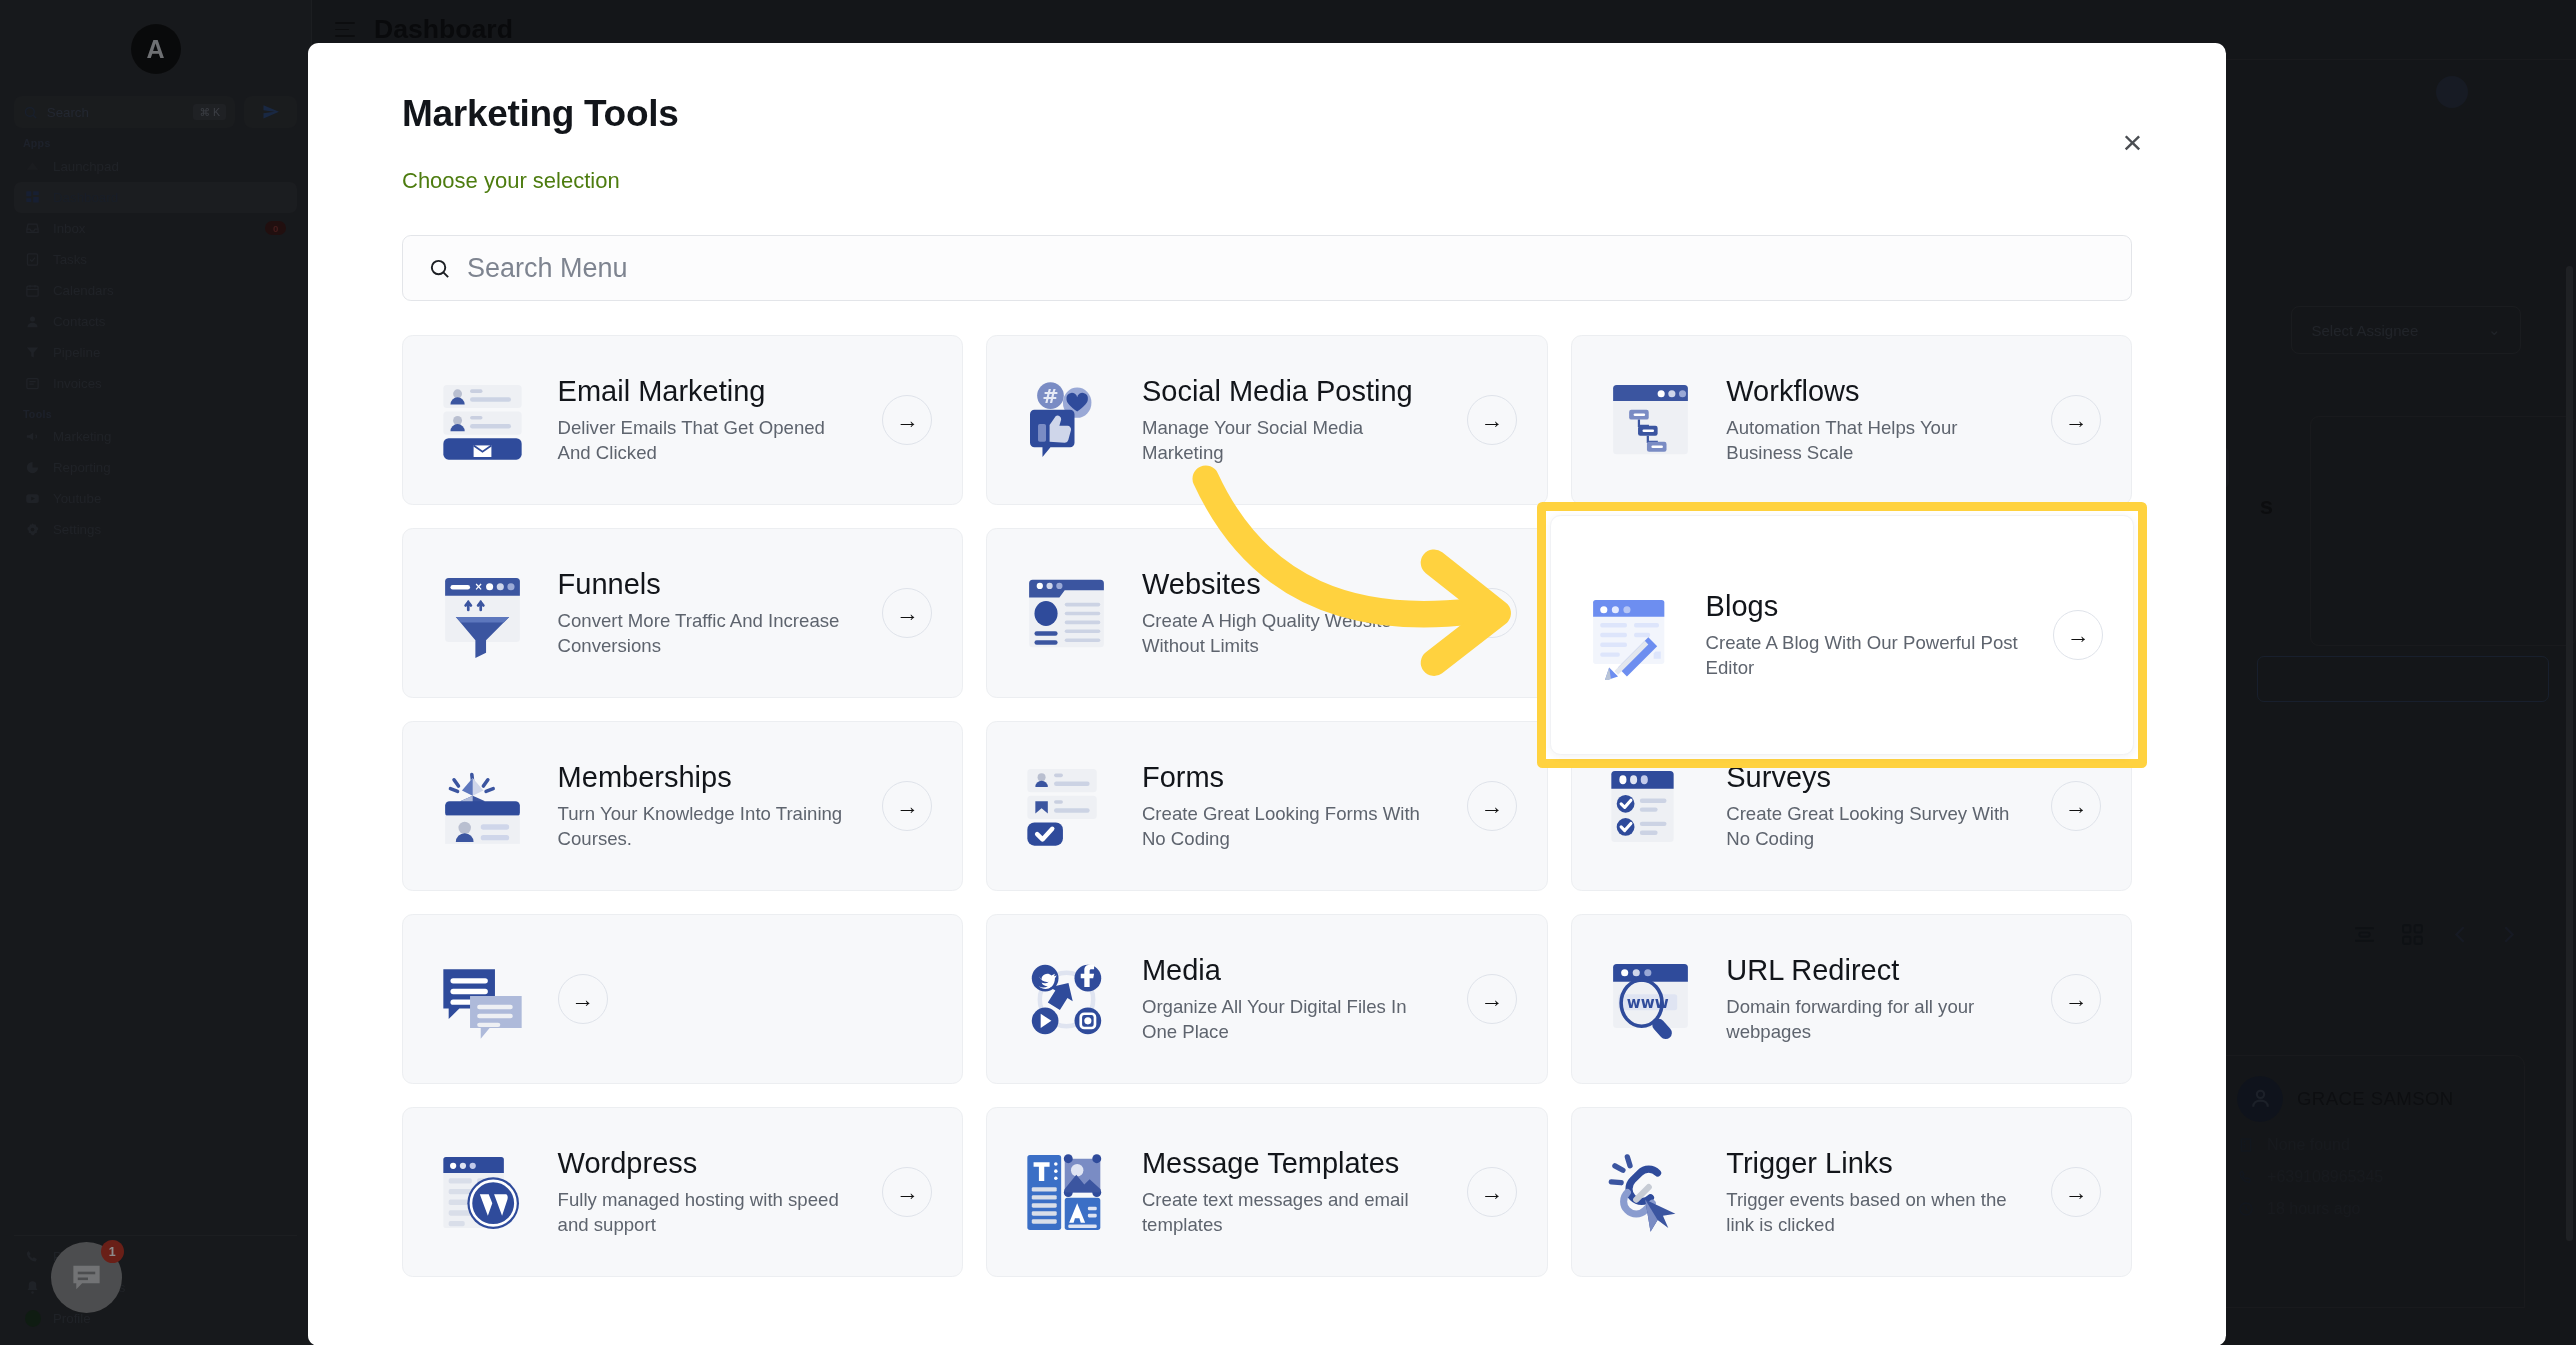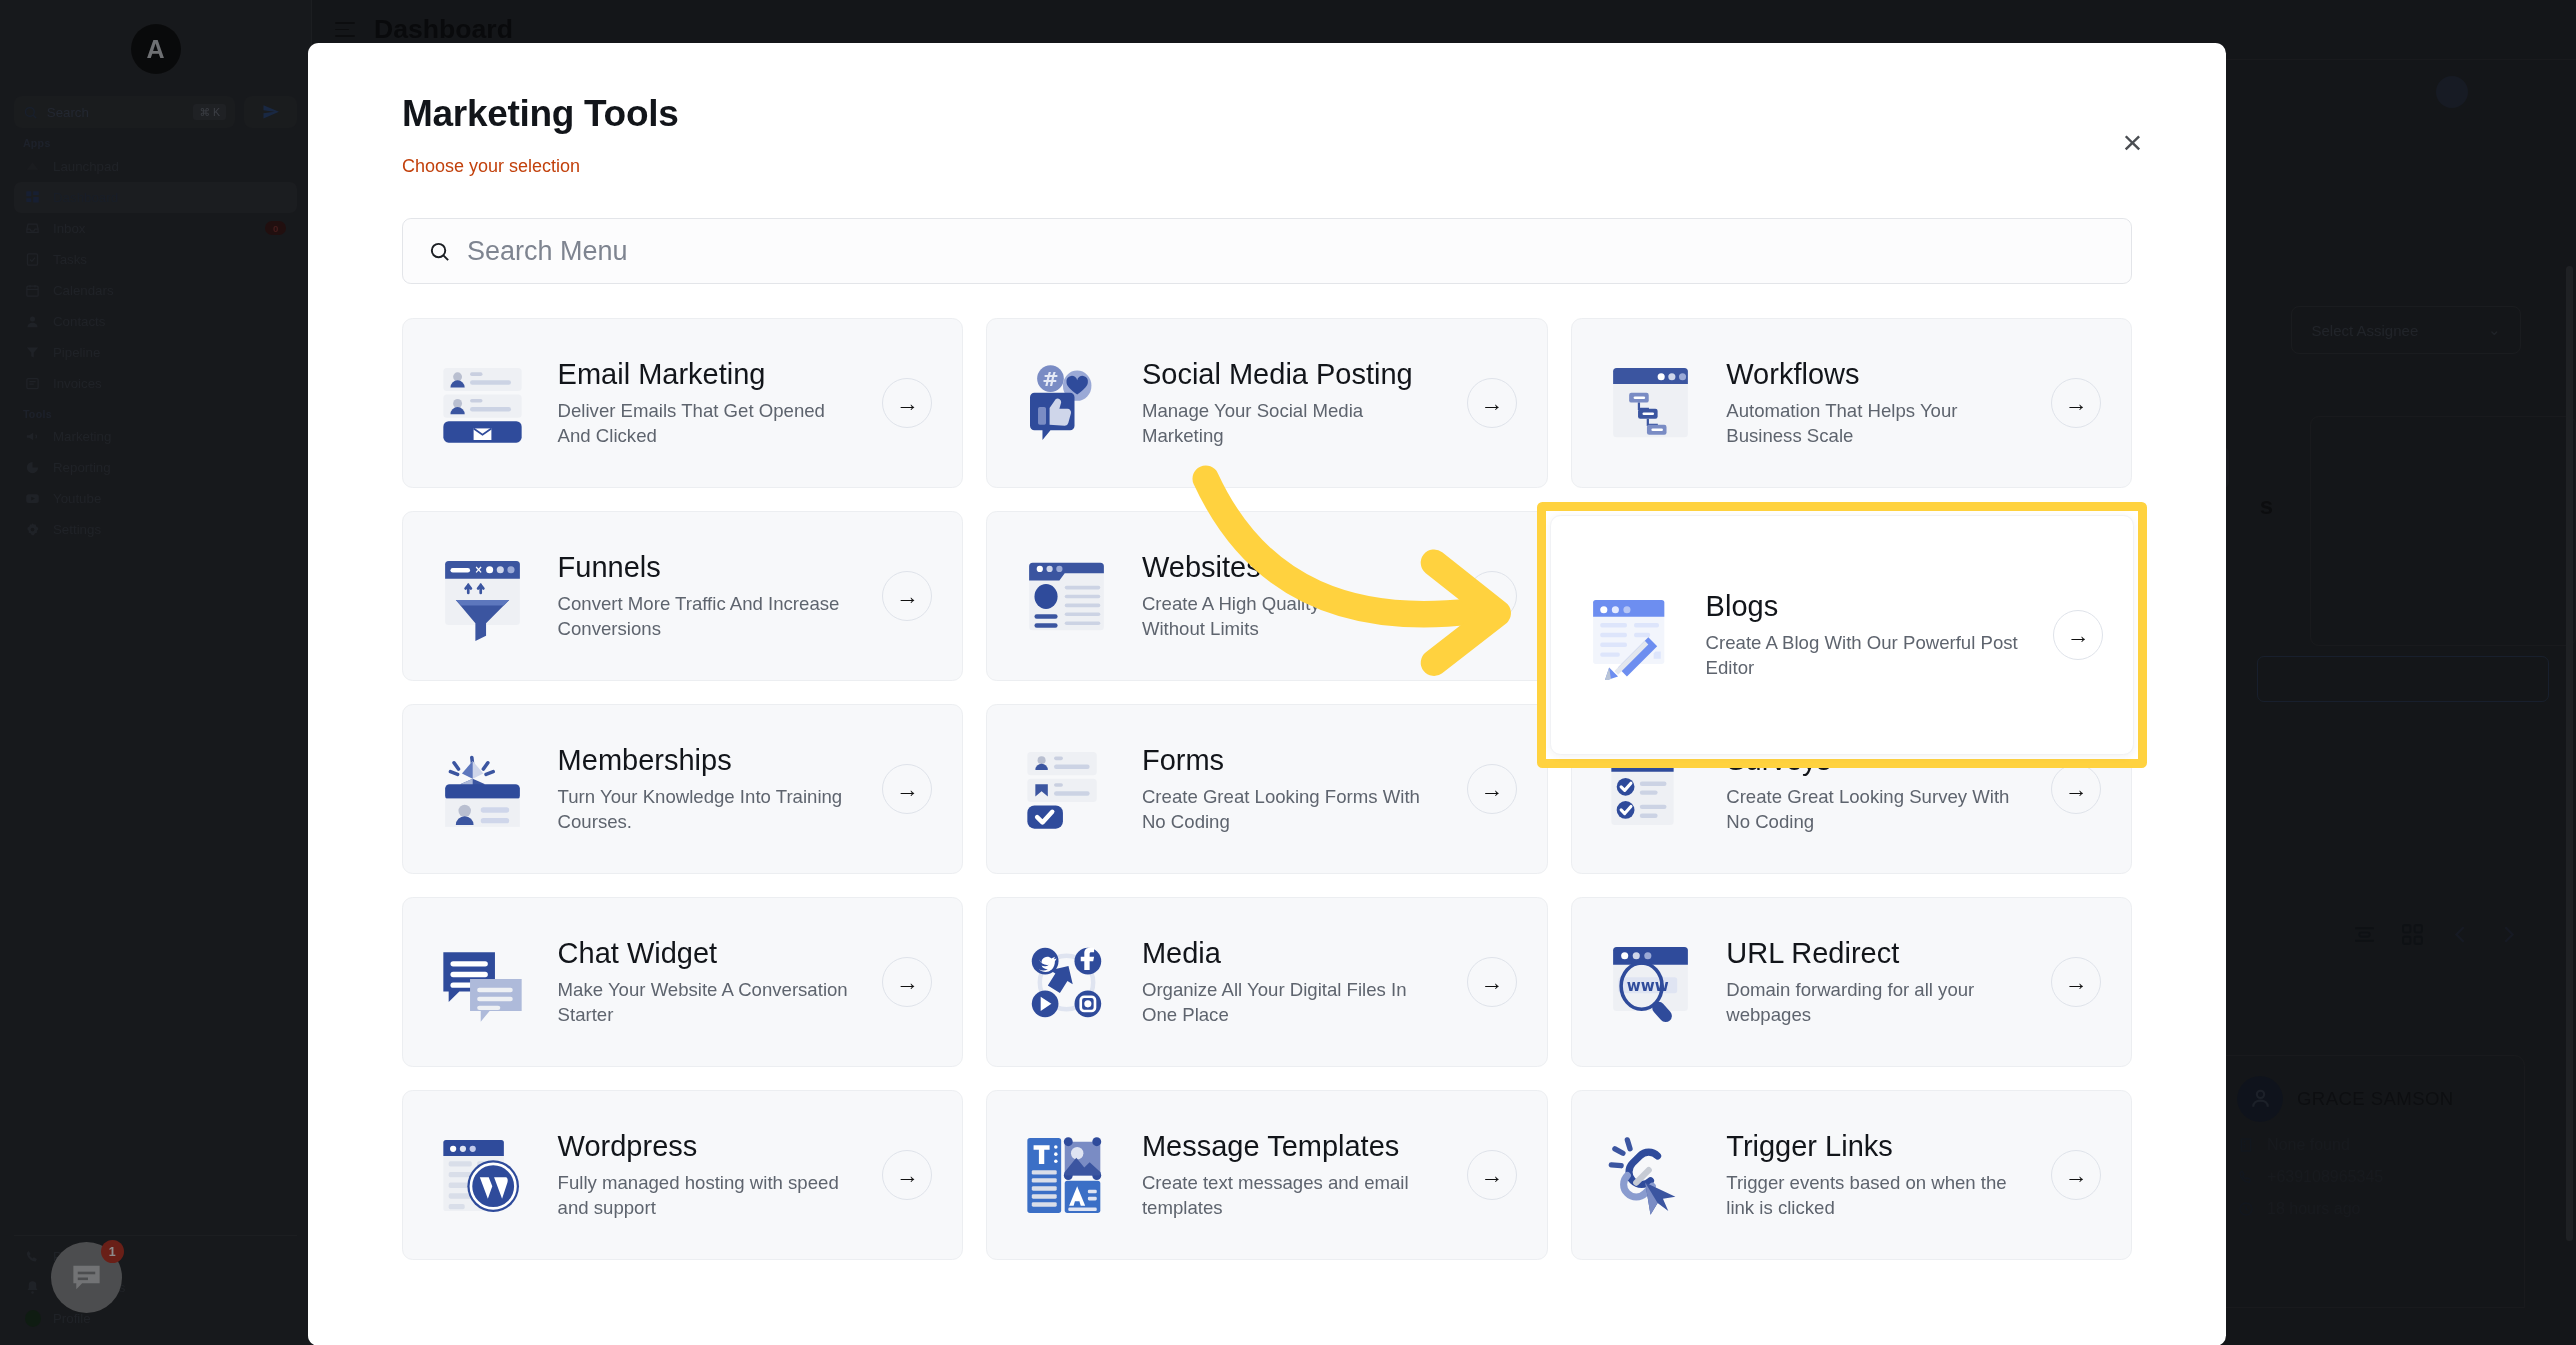--- a/index.html
+++ b/index.html
@@ -169,21 +169,21 @@
     border-radius: 10.6px;
     overflow: hidden;
   }
   .modal-inner { padding: 50px 94px 0 94px; position: relative; height: 100%; }
   .modal-close {
     position: absolute; top: 82px; right: 74px;
     width: 39px; height: 39px; color: #4a4d52; font-size: 34px; line-height: 35px;
     text-align: center; font-weight: 300; cursor: pointer;
   }
   .modal-title { font-size: 37px; font-weight: bold; color: #12151a; letter-spacing: -0.3px; }
-  .modal-subtitle { font-size: 18px; color: #c2410c; margin-top: 21px; }
+  .modal-subtitle { font-size: 22px; color: #4d7c0f; margin-top: 33px; }
 
   .search-menu {
     margin-top: 41px; height: 66px;
     border: 0.9px solid #e3e5e9; border-radius: 8.9px;
     background: #fcfcfd;
     display: flex; align-items: center; gap: 16px; padding: 0 25px;
   }
   .search-menu-ph { color: #7e8490; font-size: 27px; }
 
   .cards-grid {
@@ -718,24 +718,20 @@
           <svg width="89" height="89" viewBox="0 0 100 100">
             <path d="M6 16h58v44H24l-12 12V60H6z" fill="#2f4b9b"></path>
             <rect x="14" y="26" width="42" height="6" rx="3" fill="#fff"></rect>
             <rect x="14" y="38" width="42" height="6" rx="3" fill="#fff"></rect>
             <rect x="14" y="50" width="28" height="6" rx="3" fill="#fff"></rect>
             <path d="M36 46h58v36H58l-10 12V82H36z" fill="#aebada"></path>
             <rect x="44" y="56" width="40" height="5" rx="2.5" fill="#eef0f4"></rect>
             <rect x="44" y="66" width="40" height="5" rx="2.5" fill="#eef0f4"></rect>
             <rect x="44" y="76" width="26" height="5" rx="2.5" fill="#eef0f4"></rect>
           </svg>
-        </div>
-        <div class="card-text">
-          <div class="card-title">Chat Widget</div>
-          <div class="card-desc">Make Your Website A Conversation Starter</div>
         </div>
         <div class="card-arrow">→</div>
       </div>
 
       <div class="card">
         <div class="card-icon">
           <svg width="89" height="89" viewBox="0 0 100 100">
             <circle cx="50" cy="50" r="30" fill="none" stroke="#dfe4f0" stroke-width="5"></circle>
             <circle cx="26" cy="26" r="15" fill="#2f4b9b"></circle>
             <path d="M19 24c2 5 7 7 11 6-2 2-6 2-8 1 1 3 4 4 7 4-3 2-7 2-10 0 4 4 10 4 14 1 3-3 4-7 4-10l2-3-3 1 1-3-4 2c-3-3-8-2-10 1-1 1-1 3-1 4z" fill="#fff"></path>

